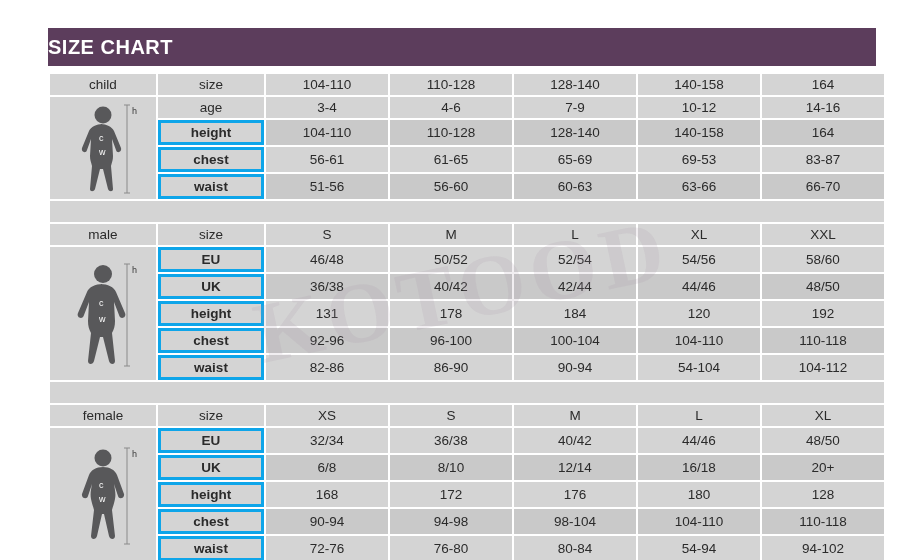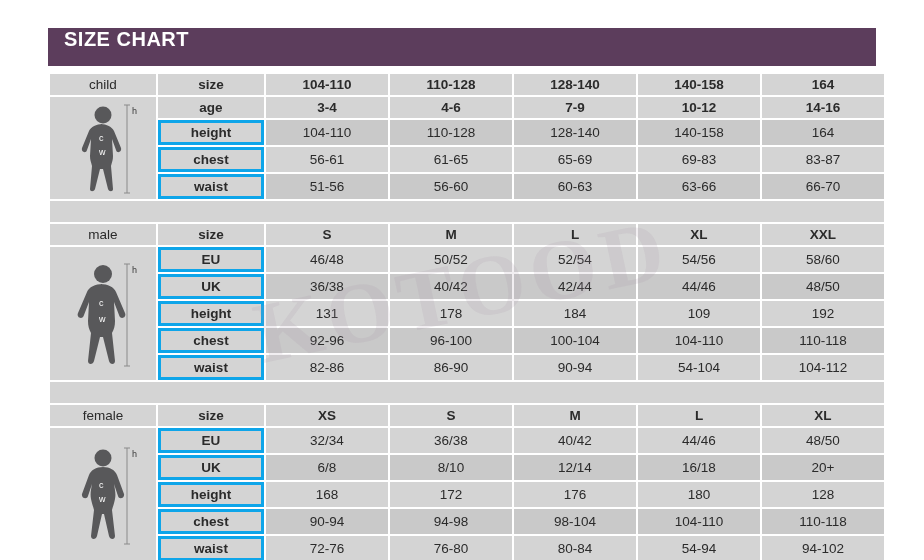--- a/index.html
+++ b/index.html
@@ -19,22 +19,21 @@
     height: 560px;
     background: #ffffff;
     box-sizing: border-box;
     padding: 28px 48px 20px 48px;
   }
   
   .title-bar {
     height: 38px;
     background: #5c3d5c;
     display: flex;
-    align-items: flex-start;
-    padding-left: 16px;
+    align-items: center;
     box-sizing: border-box;
   }
   .title-bar .title-text {
     color: #ffffff;
     font-size: 20px;
     font-weight: bold;
     letter-spacing: 0.5px;
   }
   
   .watermark {
@@ -70,21 +69,21 @@
   }
   
   col.c-fig   { width: 106px; }
   col.c-label { width: 106px; }
   col.c-val   { width: 122px; }
 
   
   td.hdr {
     background: #6d4a6d;
     color: #ffffff;
-    font-weight: bold;
+    font-weight: normal;
   }
   td.hdr-grp {
     background: #6d4a6d;
     color: #ffffff;
     font-weight: normal;
     font-size: 14.5px;
   }
   td.rowlabel {
     background: #ffffff;
     border: 3px solid #0ea5e9;
@@ -176,21 +175,21 @@
           <td class="val alt">110-128</td>
           <td class="val alt">128-140</td>
           <td class="val alt">140-158</td>
           <td class="val alt">164</td>
         </tr>
         <tr>
           <td class="rowlabel">chest</td>
           <td class="val">56-61</td>
           <td class="val">61-65</td>
           <td class="val">65-69</td>
-          <td class="val">69-83</td>
+          <td class="val">69-53</td>
           <td class="val">83-87</td>
         </tr>
         <tr>
           <td class="rowlabel">waist</td>
           <td class="val alt">51-56</td>
           <td class="val alt">56-60</td>
           <td class="val alt">60-63</td>
           <td class="val alt">63-66</td>
           <td class="val alt">66-70</td>
         </tr>
@@ -234,21 +233,21 @@
           <td class="val alt">40/42</td>
           <td class="val alt">42/44</td>
           <td class="val alt">44/46</td>
           <td class="val alt">48/50</td>
         </tr>
         <tr>
           <td class="rowlabel">height</td>
           <td class="val">131</td>
           <td class="val">178</td>
           <td class="val">184</td>
-          <td class="val">109</td>
+          <td class="val">120</td>
           <td class="val">192</td>
         </tr>
         <tr>
           <td class="rowlabel">chest</td>
           <td class="val alt">92-96</td>
           <td class="val alt">96-100</td>
           <td class="val alt">100-104</td>
           <td class="val alt">104-110</td>
           <td class="val alt">110-118</td>
         </tr>

